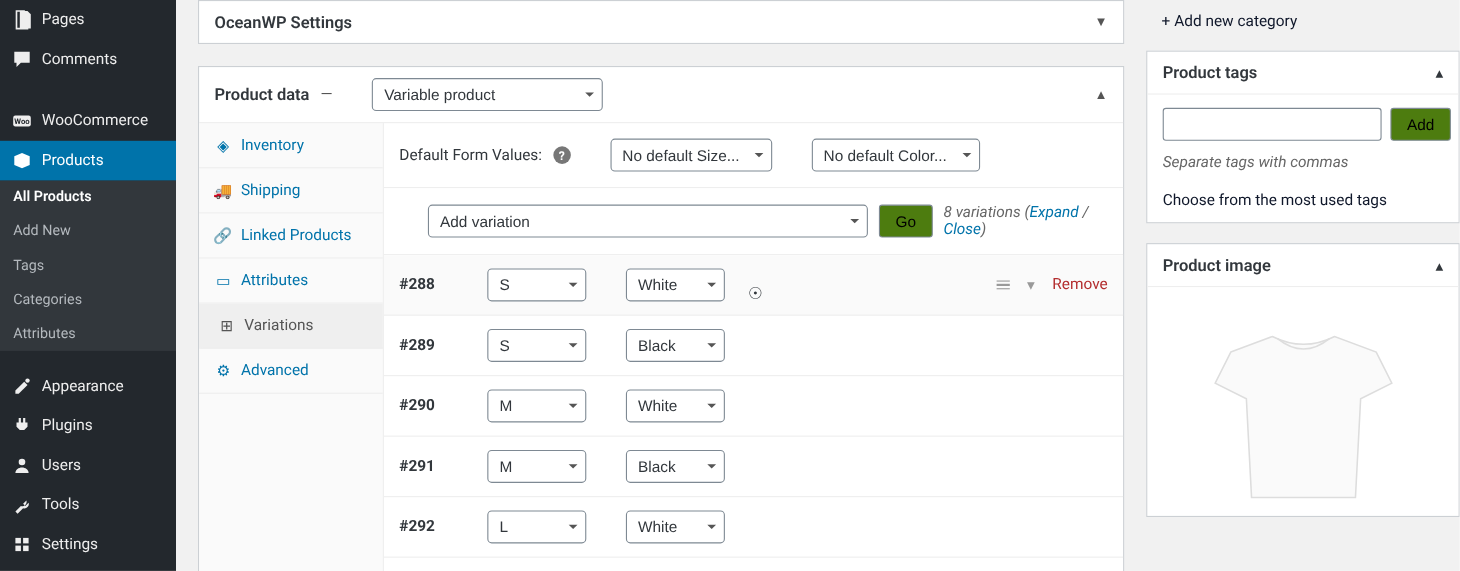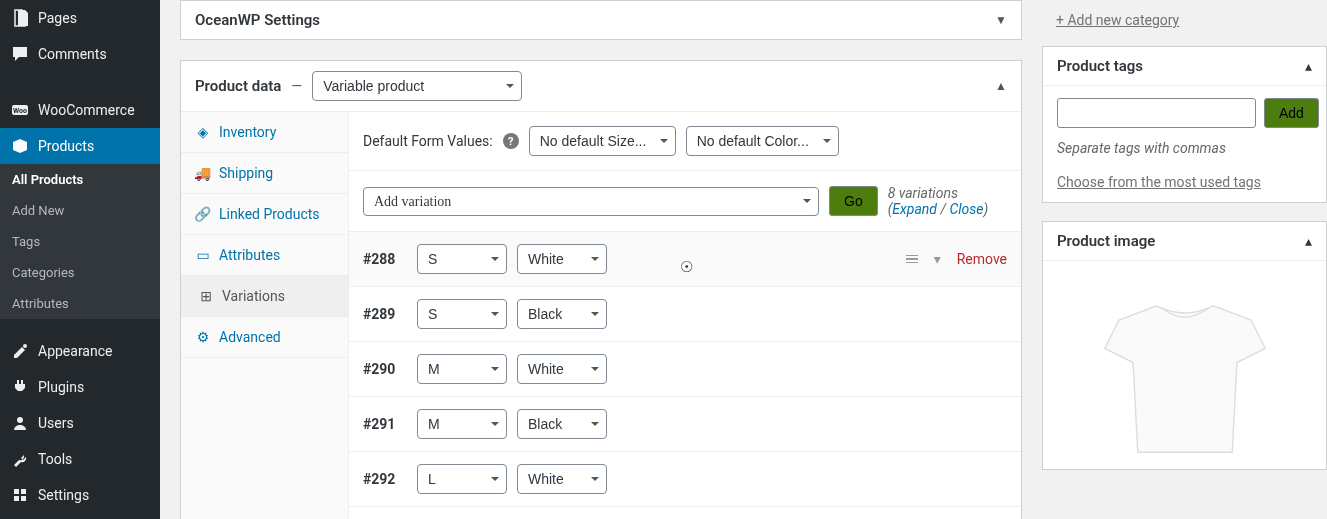--- a/index.html
+++ b/index.html
@@ -19,54 +19,54 @@
   
   .main { flex: 1; padding: 0 20px; overflow: hidden; }
   .panel { background: #fff; border: 1px solid #ccd0d4; margin-bottom: 20px; gap: 36px; }
   .ocean { display:flex; align-items:center; justify-content:space-between; padding: 10px 14px; font-weight:600; font-size:15px; }
   .caret-down { font-size:12px; color:#555; }
 
   .pd-header { display:flex; align-items:center; padding: 10px 14px; border-bottom:1px solid #eee; gap:10px; position:relative; }
   .pd-header .title { font-weight:600; font-size:15px; }
   .pd-header .dash { font-weight:400; color:#555; }
   .select { appearance:none; -webkit-appearance:none; background:#fff; border:1px solid #7e8993; border-radius:4px; padding: 6px 28px 6px 10px; font-size:14px; color:#32373c; position:relative; }
-  .select-wrap { position:relative; display:inline-block; }
+  .select-wrap { position:relative; display:inline-block;margin-left:26px; }
   .select-wrap::after { content:""; position:absolute; right:8px; top:50%; transform:translateY(-50%); width:0; height:0; border:4px solid transparent; border-top-color:#555; border-bottom:none; }
   .select-wrap::before { content:""; position:absolute; right:8px; top:50%; transform:translateY(-50%); margin-top:-6px; width:0; height:0; border:4px solid transparent; border-bottom-color:#555; border-top:none; }
   .pd-collapse { margin-left:auto; font-size:12px; color:#555; }
 
   .pd-body { display:flex; }
   .pd-tabs { width: 168px; border-right:1px solid #eee; background:#fafafa; }
   .pd-tab { display:flex; align-items:center; gap:8px; padding: 12px 14px; font-size:14px; color:#0073aa; cursor:pointer; border-bottom:1px solid #eee; }
   .pd-tab.active { background:#efefef; color:#555; border-left:3px solid transparent; }
   .pd-tab .ti { width:16px; height:16px; display:inline-flex; align-items:center; justify-content:center; }
 
   .pd-content { flex:1; }
   .dfv { padding: 14px 14px; display:flex; align-items:center; gap:10px; border-bottom:1px solid #eee; }
   .dfv label { font-size:14px; }
   .help { width:16px;height:16px;border-radius:50%;background:#777;color:#fff;display:inline-flex;align-items:center;justify-content:center;font-size:11px;font-weight:700; }
 
   .addvar { padding: 14px; display:flex; align-items:center; gap:10px; border-bottom:1px solid #eee; }
-  .addvar .select { width: 456px; font-family: Liberation Serif, serif; }
+  .addvar .select { width: 400px; }
   .btn { background:#4d7c0f; border:1px solid #7e8993; border-radius:3px; padding:6px 14px; font-size:14px; cursor:pointer; }
   .var-meta { font-style:italic; color:#666; }
   .var-meta a { color:#0073aa; text-decoration:none; }
 
   .variation { display:flex; align-items:center; padding: 12px 14px; border-bottom:1px solid #eee; gap:10px; }
   .variation.hover { background:#fafafa; }
   .variation strong { font-size:14px; min-width:44px; }
   .variation .select { width: 90px; }
   .variation .row-actions { margin-left:auto; display:flex; align-items:center; gap:16px; color:#999; }
   .variation .row-actions .rm { color:#b32d2e; }
   .drag-lines { display:inline-flex; flex-direction:column; gap:2px; }
   .drag-lines span { width:12px; height:1.5px; background:#999; }
 
   
   .rightcol { width: 285px; flex-shrink:0; padding-right:0; }
-  .rightcol .link { color:#737373; text-decoration:underline; cursor:pointer; font-size:14px; }
+  .rightcol .link { color:#0f172a; cursor:pointer; font-size:14px; }
   .box { background:#fff; border:1px solid #ccd0d4; margin-top:18px; }
   .box-head { display:flex; align-items:center; justify-content:space-between; padding:10px 14px; border-bottom:1px solid #eee; }
   .box-head h3 { font-size:15px; font-weight:600; }
   .box-body { padding: 12px 14px; }
   .tagrow { display:flex; gap:8px; }
   .tagrow input { flex:1; border:1px solid #7e8993; border-radius:3px; padding:6px 8px; font-size:14px; }
   .hint { font-style:italic; color:#666; margin-top:12px; }
   .shirt { margin-top:14px; display:flex; justify-content:center; }
   .shirt svg { width: 230px; height: 170px; }
 

